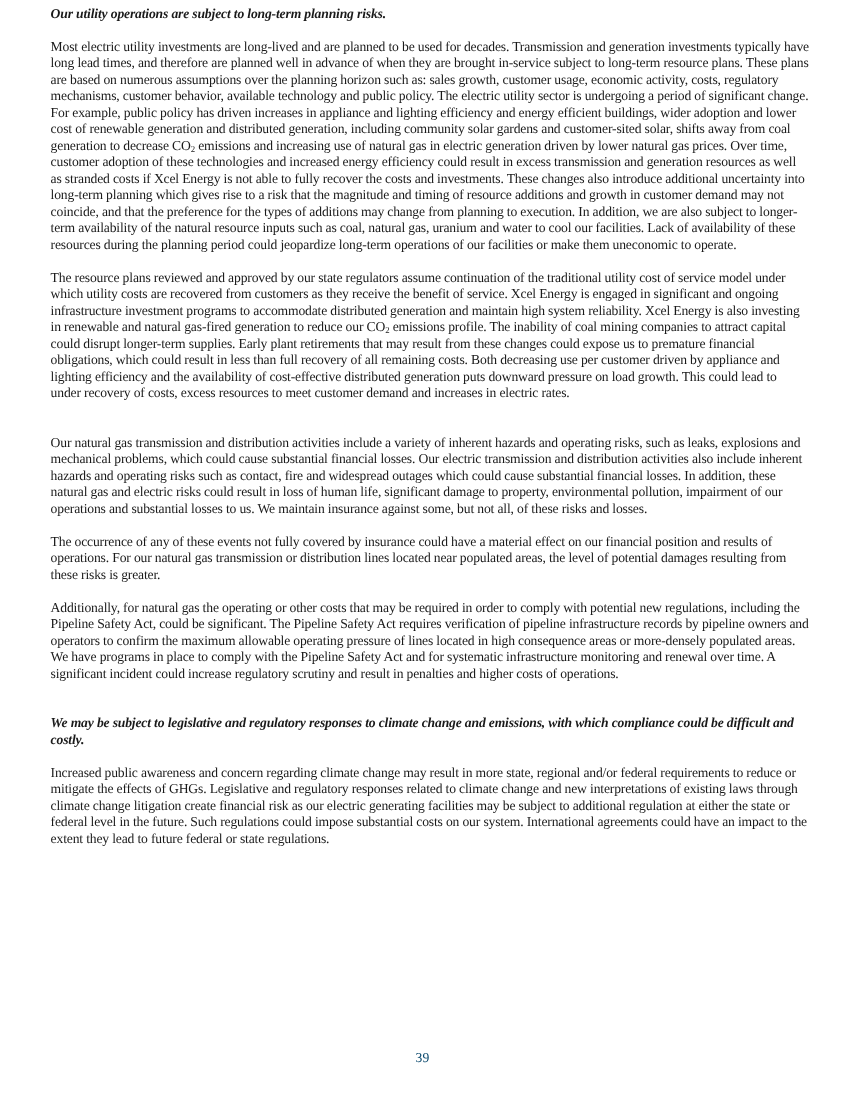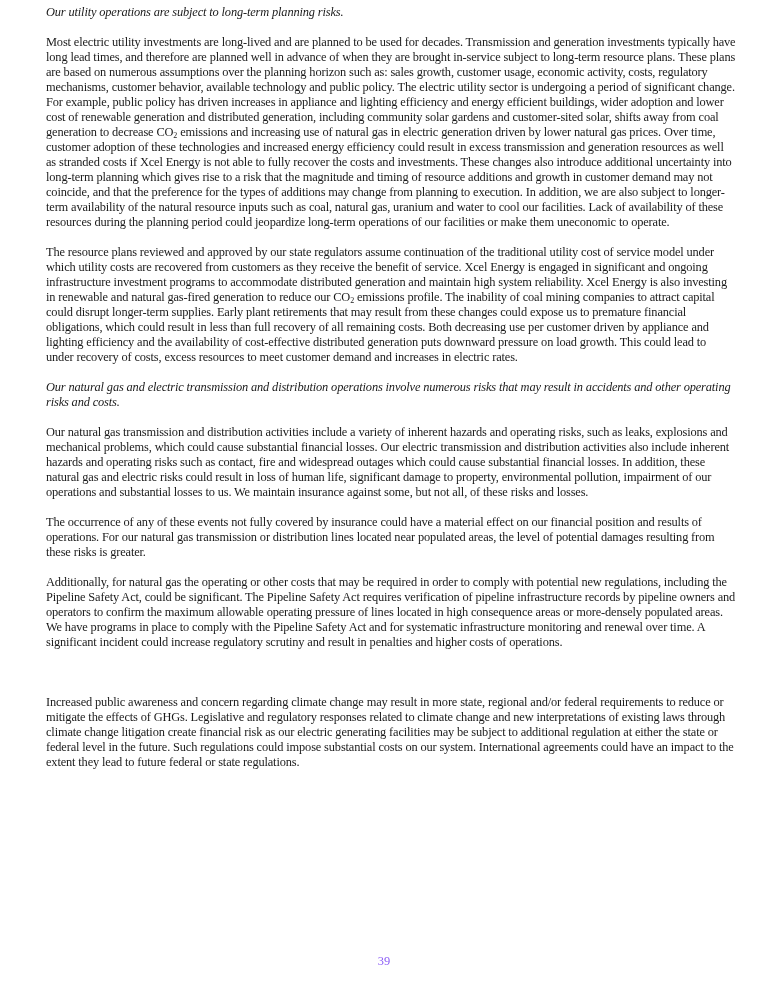--- a/index.html
+++ b/index.html
@@ -4,45 +4,45 @@
 <style>
   html, body { margin: 0; padding: 0; background: #ffffff; }
   body { width: 768px; height: 1000px; position: relative; overflow: hidden; }
   .page {
     position: absolute; left: 46px; top: 5px; width: 690px;
     font-family: "Liberation Serif", "DejaVu Serif", serif;
     font-size: 12.4px; line-height: 15px; color: #1a1a1a;
     letter-spacing: -0.15px;
   }
   .page p { margin: 0; text-align: left; }
-  .h-italic { font-weight: normal; font-style: italic; }
+  .h-italic { font-weight: bold; font-style: italic; }
   .h-bold { font-weight: bold; }
   .gap { height: 15px; }
   sub { font-size: 8px; line-height: 0; vertical-align: -2px; }
   .pagenum {
     position: absolute; left: 0; width: 768px; top: 954px; text-align: center;
-    font-family: "Liberation Serif", "DejaVu Serif", serif; font-size: 12.4px; color: #8b5cf6;
+    font-family: "Liberation Serif", "DejaVu Serif", serif; font-size: 12.4px; color: #0c4a6e;
   }
 </style>
 </head>
 <body>
 
 <div class="page">
   <p class="h-italic">Our utility operations are subject to long-term planning risks.</p>
   <div class="gap"></div>
   <p><span>Most electric utility investments are long-lived and are planned to be used for decades.  Transmission and generation investments typically have long lead times, and therefore are planned well in advance of when they are brought in-service subject to long-term resource plans.  These plans are based on numerous assumptions over the planning horizon such as: sales growth, customer usage, economic activity, costs, regulatory mechanisms, customer behavior, available technology and public policy.  The electric utility sector is undergoing a period of significant change.  For example, public policy has driven increases in appliance and lighting efficiency and energy efficient buildings, wider adoption and lower cost of renewable generation and distributed generation, including community solar gardens and customer-sited solar, shifts away from coal generation to decrease CO</span><sub>2</sub><span> emissions and increasing use of natural gas in electric generation driven by lower natural gas prices.  Over time, customer adoption of these technologies and increased energy efficiency could result in excess transmission and generation resources as well as stranded costs if Xcel Energy is not able to fully recover the costs and investments.  These changes also introduce additional uncertainty into long-term planning which gives rise to a risk that the magnitude and timing of resource additions and growth in customer demand may not coincide, and that the preference for the types of additions may change from planning to execution.  In addition, we are also subject to longer-term availability of the natural resource inputs such as coal, natural gas, uranium and water to cool our facilities.  Lack of availability of these resources during the planning period could jeopardize long-term operations of our facilities or make them uneconomic to operate.</span></p>
   <div class="gap"></div>
   <p><span>The resource plans reviewed and approved by our state regulators assume continuation of the traditional utility cost of service model under which utility costs are recovered from customers as they receive the benefit of service.  Xcel Energy is engaged in significant and ongoing infrastructure investment programs to accommodate distributed generation and maintain high system reliability. Xcel Energy is also investing in renewable and natural gas-fired generation to reduce our CO</span><sub>2</sub><span> emissions profile.  The inability of coal mining companies to attract capital could disrupt longer-term supplies.  Early plant retirements that may result from these changes could expose us to premature financial obligations, which could result in less than full recovery of all remaining costs.  Both decreasing use per customer driven by appliance and lighting efficiency and the availability of cost-effective distributed generation puts downward pressure on load growth.  This could lead to under recovery of costs, excess resources to meet customer demand and increases in electric rates.</span></p>
   <div class="gap"></div>
-  <p class="h-italic">Our natural gas and electric transmission and distribution operations involve numerous risks that may result in accidents and other operating risks and costs.</p>
   <div class="gap"></div>
   <p>Our natural gas transmission and distribution activities include a variety of inherent hazards and operating risks, such as leaks, explosions and mechanical problems, which could cause substantial financial losses.  Our electric transmission and distribution activities also include inherent hazards and operating risks such as contact, fire and widespread outages which could cause substantial financial losses.  In addition, these natural gas and electric risks could result in loss of human life, significant damage to property, environmental pollution, impairment of our operations and substantial losses to us.  We maintain insurance against some, but not all, of these risks and losses.</p>
   <div class="gap"></div>
   <p>The occurrence of any of these events not fully covered by insurance could have a material effect on our financial position and results of operations.  For our natural gas transmission or distribution lines located near populated areas, the level of potential damages resulting from these risks is greater.</p>
   <div class="gap"></div>
   <p>Additionally, for natural gas the operating or other costs that may be required in order to comply with potential new regulations, including the Pipeline Safety Act, could be significant. The Pipeline Safety Act requires verification of pipeline infrastructure records by pipeline owners and operators to confirm the maximum allowable operating pressure of lines located in high consequence areas or more-densely populated areas.  We have programs in place to comply with the Pipeline Safety Act and for systematic infrastructure monitoring and renewal over time.  A significant incident could increase regulatory scrutiny and result in penalties and higher costs of operations.</p>
   <div class="gap"></div>
   <div class="gap"></div>
+  <p class="h-italic">We may be subject to legislative and regulatory responses to climate change and emissions, with which compliance could be difficult and costly.</p>
   <div class="gap"></div>
   <p>Increased public awareness and concern regarding climate change may result in more state, regional and/or federal requirements to reduce or mitigate the effects of GHGs.  Legislative and regulatory responses related to climate change and new interpretations of existing laws through climate change litigation create financial risk as our electric generating facilities may be subject to additional regulation at either the state or federal level in the future. Such regulations could impose substantial costs on our system.  International agreements could have an impact to the extent they lead to future federal or state regulations.</p>
 </div>
 
 <div class="pagenum">39</div>
 
 </body></html>

